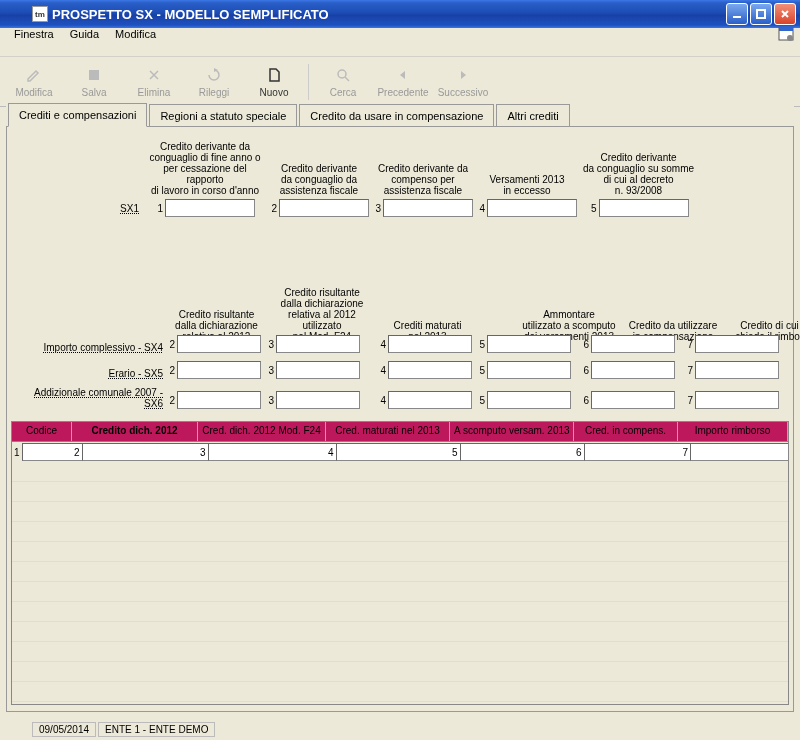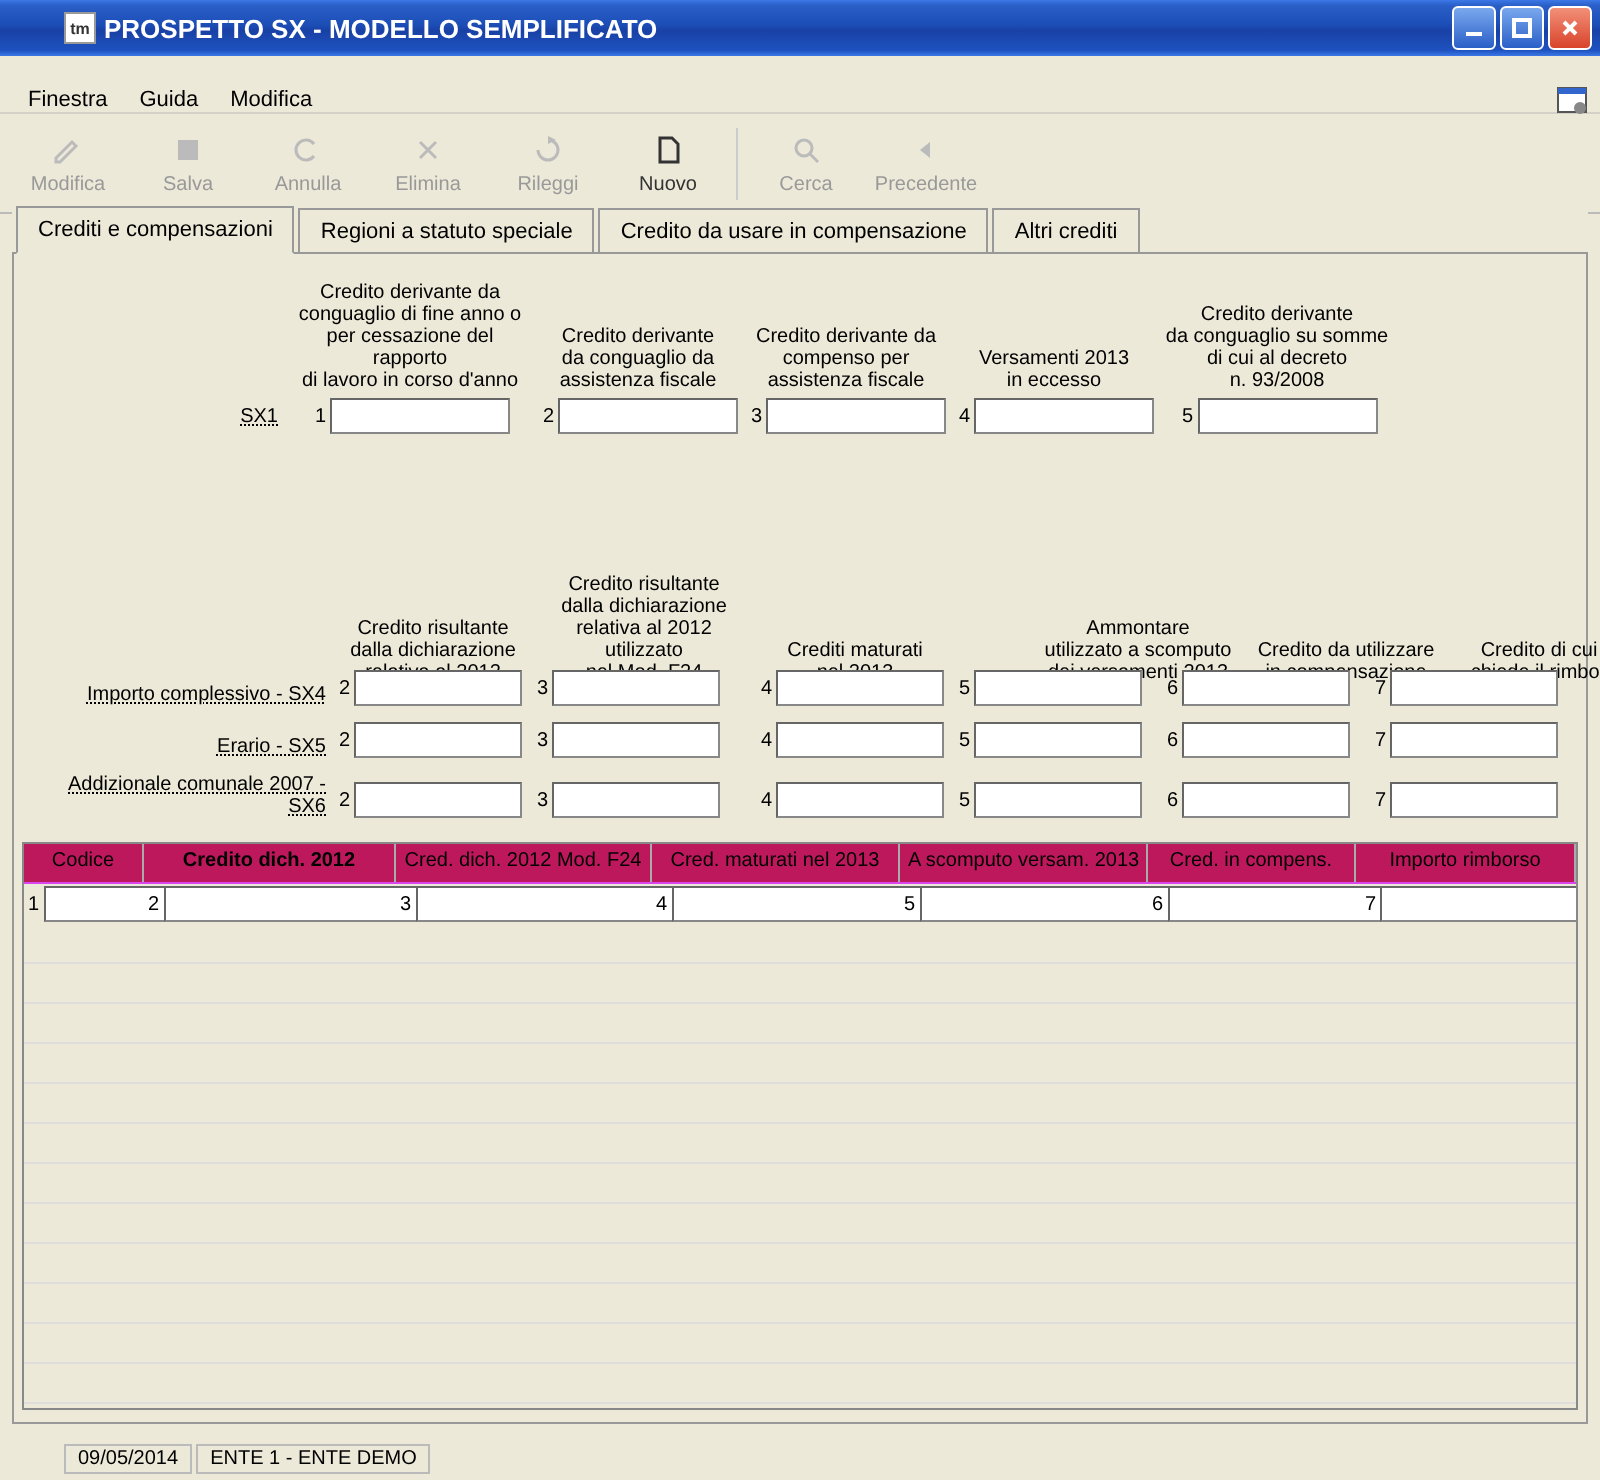--- a/index.html
+++ b/index.html
@@ -51,21 +51,21 @@
   .winbtn.min, .winbtn.max { background: linear-gradient(to bottom, #7aa8ee, #2a5fc7); }
   .winbtn.close { background: linear-gradient(to bottom, #f29078, #d9432b); }
   .winbtn svg { width: 12px; height: 12px; }
 
   
   .menubar {
     height: 22px;
     background: #ece9d8;
     border-bottom: 1px solid #d4d0c8;
     display: flex;
-    align-items: flex-start;
+    align-items: flex-end;
     padding: 14px 6px;
   }
   .menubar .menuitem { padding: 2px 8px; cursor: pointer; }
   .menubar .right-icon { margin-left: auto; width:16px; height:16px; }
 
   
   .toolbar {
     height: 50px;
     background: #ece9d8;
     border-bottom: 1px solid #bbb;
@@ -273,28 +273,20 @@
     <div class="ticon">
         <svg viewBox="0 0 18 18">
           <rect x="4" y="4" width="10" height="10" fill="#bbb"></rect>
         </svg>
       </div>
     <div>Salva</div>
   </div>
   <div class="toolbtn">
     <div class="ticon">
         <svg viewBox="0 0 18 18">
-          <path d="M12 6 A5 5 0 1 0 12 12" fill="none" stroke="#bbb" stroke-width="1.5"></path>
-        </svg>
-      </div>
-    <div>Annulla</div>
-  </div>
-  <div class="toolbtn">
-    <div class="ticon">
-        <svg viewBox="0 0 18 18">
           <path d="M5 5 L13 13 M13 5 L5 13" stroke="#bbb" stroke-width="1.5"></path>
         </svg>
       </div>
     <div>Elimina</div>
   </div>
   <div class="toolbtn">
     <div class="ticon">
         <svg viewBox="0 0 18 18">
           <path d="M9 4 A5 5 0 1 1 4 9" fill="none" stroke="#bbb" stroke-width="1.5"></path>
           <path d="M9 2 L9 6 L13 4 Z" fill="#bbb"></path>
@@ -320,20 +312,28 @@
       </div>
     <div>Cerca</div>
   </div>
   <div class="toolbtn">
     <div class="ticon">
         <svg viewBox="0 0 18 18">
           <path d="M11 5 L6 9 L11 13 Z" fill="#bbb"></path>
         </svg>
       </div>
     <div>Precedente</div>
+  </div>
+  <div class="toolbtn">
+    <div class="ticon">
+        <svg viewBox="0 0 18 18">
+          <path d="M7 5 L12 9 L7 13 Z" fill="#bbb"></path>
+        </svg>
+      </div>
+    <div>Successivo</div>
   </div>
 </div>
 
 <div class="content">
   <div class="tabs">
     <div class="tab active">Crediti e compensazioni</div>
     <div class="tab">Regioni a statuto speciale</div>
     <div class="tab">Credito da usare in compensazione</div>
     <div class="tab">Altri crediti</div>
   </div>

